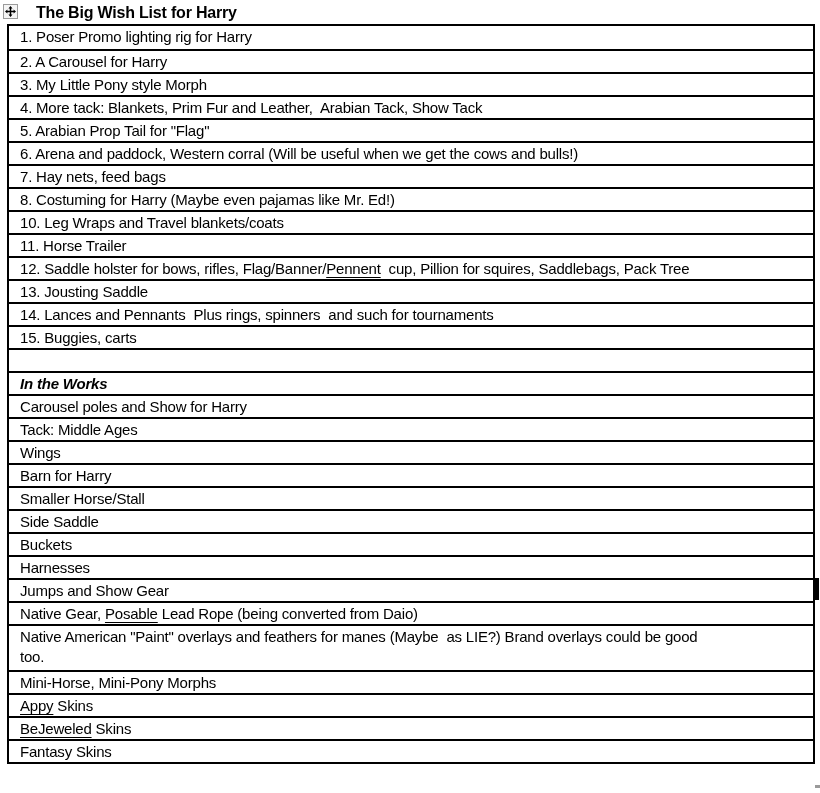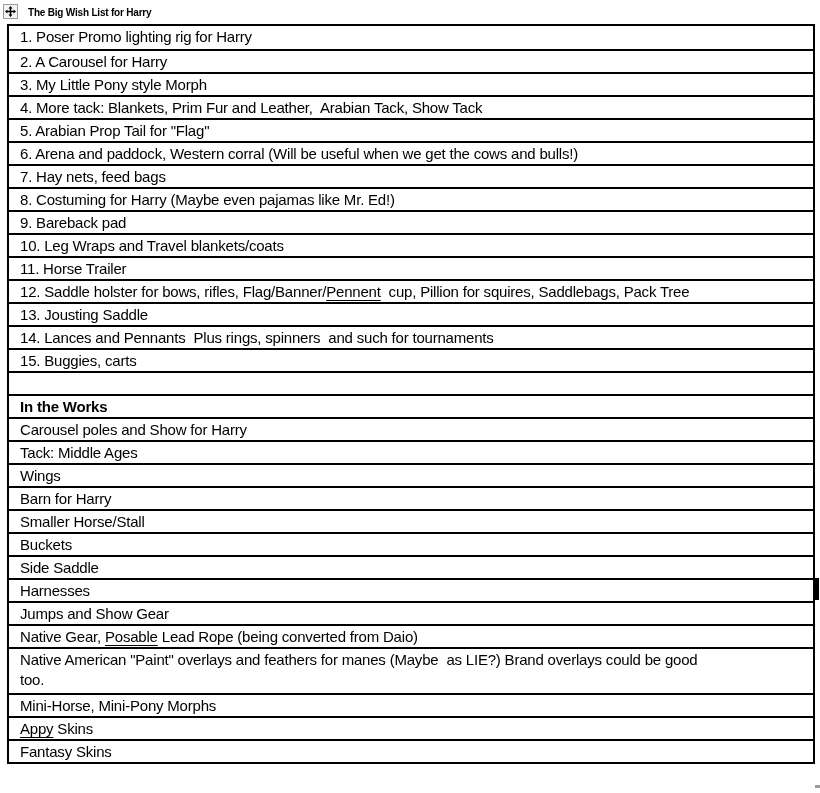--- a/index.html
+++ b/index.html
@@ -10,23 +10,23 @@
   body {
     position: relative;
     width: 820px;
     height: 793px;
     overflow: hidden;
     font-family: "Liberation Sans", sans-serif;
     color: #000000;
   }
   .doc-title {
     position: absolute;
-    left: 28px;
+    left: 36px;
     top: 3px;
-    font-size: 10px;
+    font-size: 16px;
     font-weight: 700;
     line-height: 20px;
     letter-spacing: -0.2px;
     white-space: nowrap;
   }
   .move-handle {
     position: absolute;
     left: 3px;
     top: 4px;
     width: 15px;
@@ -52,21 +52,21 @@
     box-sizing: border-box;
     height: 23px;
     padding: 1px 6px 0 11px;
     font-size: 15px;
     line-height: 20px;
     letter-spacing: -0.2px;
     overflow: hidden;
     white-space: pre-wrap;
   }
   .row + .row { border-top: 2px solid #000000; }
-  .row.bold { font-weight: 700; }
+  .row.bold { font-weight: 700; font-style: italic; }
   .row.tall { height: 46px; }
   .wavy {
     text-decoration-line: underline;
     text-decoration-style: wavy;
     text-decoration-color: #8f8f8f;
     text-decoration-thickness: 1px;
     text-underline-offset: 3px;
     text-decoration: underline;
   }
   .text-cursor {
@@ -101,40 +101,40 @@
 
 <div class="wish-table" id="wish-table">
     <div class="row">1. Poser Promo lighting rig for Harry</div>
     <div class="row">2. A Carousel for Harry</div>
     <div class="row">3. My Little Pony style Morph</div>
     <div class="row">4. More tack: Blankets, Prim Fur and Leather,  Arabian Tack, Show Tack</div>
     <div class="row">5. Arabian Prop Tail for "Flag"</div>
     <div class="row">6. Arena and paddock, Western corral (Will be useful when we get the cows and bulls!)</div>
     <div class="row">7. Hay nets, feed bags</div>
     <div class="row">8. Costuming for Harry (Maybe even pajamas like Mr. Ed!)</div>
-    <div class="row">9. Bareback pad</div>
     <div class="row">10. Leg Wraps and Travel blankets/coats</div>
     <div class="row">11. Horse Trailer</div>
     <div class="row"><span>12. Saddle holster for bows, rifles, Flag/Banner/</span><span class="wavy">Pennent</span><span>  cup, Pillion for squires, Saddlebags, Pack Tree</span></div>
     <div class="row">13. Jousting Saddle</div>
     <div class="row">14. Lances and Pennants  Plus rings, spinners  and such for tournaments</div>
     <div class="row">15. Buggies, carts</div>
     <div class="row"></div>
     <div class="row bold">In the Works</div>
     <div class="row">Carousel poles and Show for Harry</div>
     <div class="row">Tack: Middle Ages</div>
     <div class="row">Wings</div>
     <div class="row">Barn for Harry</div>
     <div class="row">Smaller Horse/Stall</div>
+    <div class="row">Side Saddle</div>
     <div class="row">Buckets</div>
-    <div class="row">Side Saddle</div>
     <div class="row">Harnesses</div>
     <div class="row">Jumps and Show Gear</div>
     <div class="row"><span>Native Gear, </span><span class="wavy">Posable</span><span> Lead Rope (being converted from Daio)</span></div>
     <div class="row tall">Native American "Paint" overlays and feathers for manes (Maybe  as LIE?) Brand overlays could be good
 too.</div>
     <div class="row">Mini-Horse, Mini-Pony Morphs</div>
     <div class="row"><span class="wavy">Appy</span><span> Skins</span></div>
+    <div class="row"><span class="wavy">BeJeweled</span><span> Skins</span></div>
     <div class="row">Fantasy Skins</div>
   </div>
 
 <div class="text-cursor"></div>
 <div class="resize-handle"></div>
 
 </body></html>

